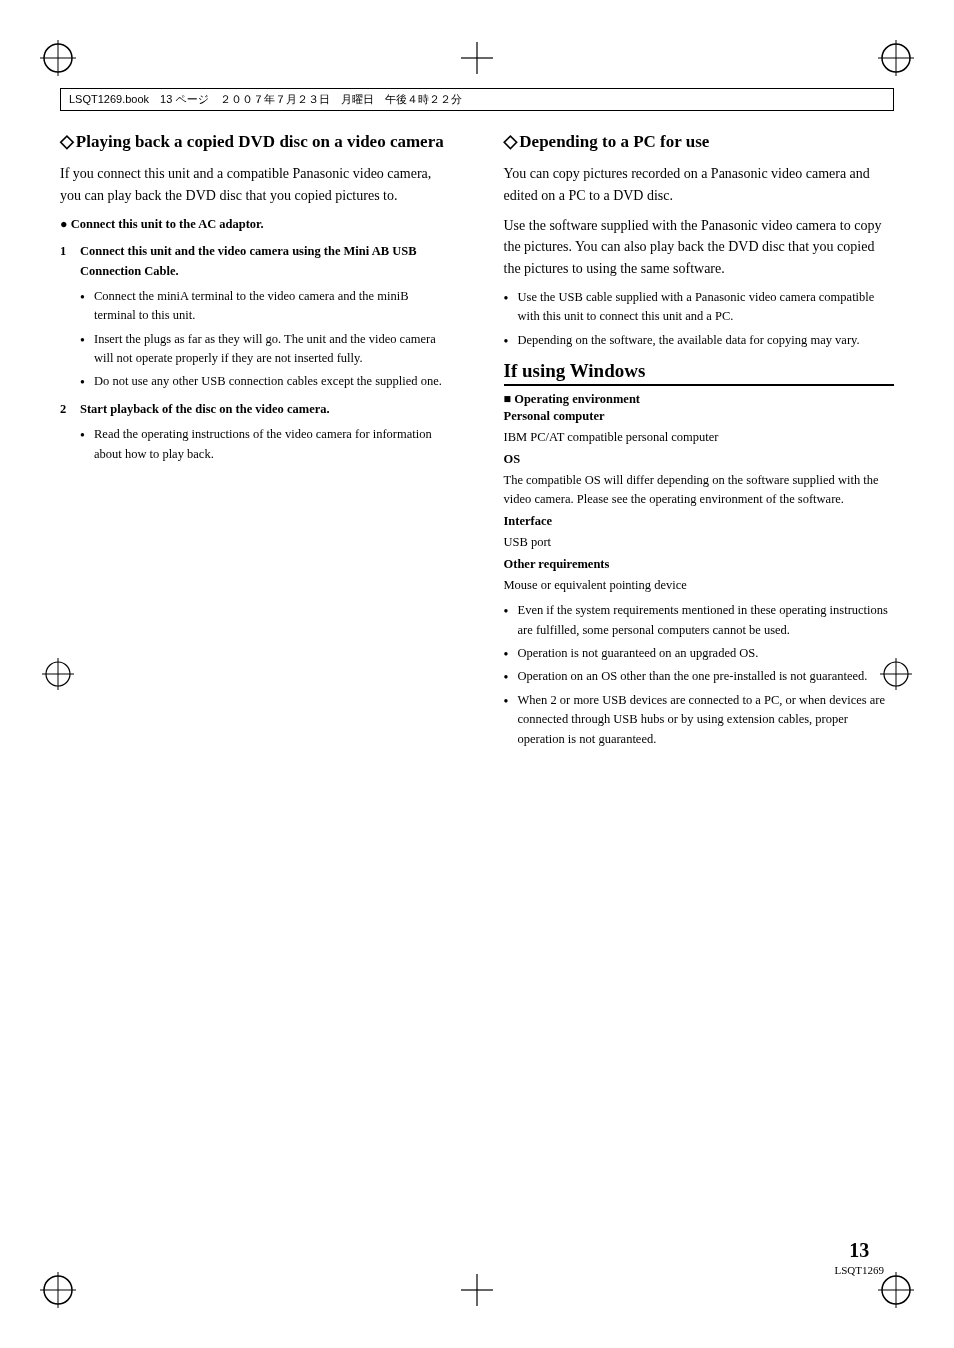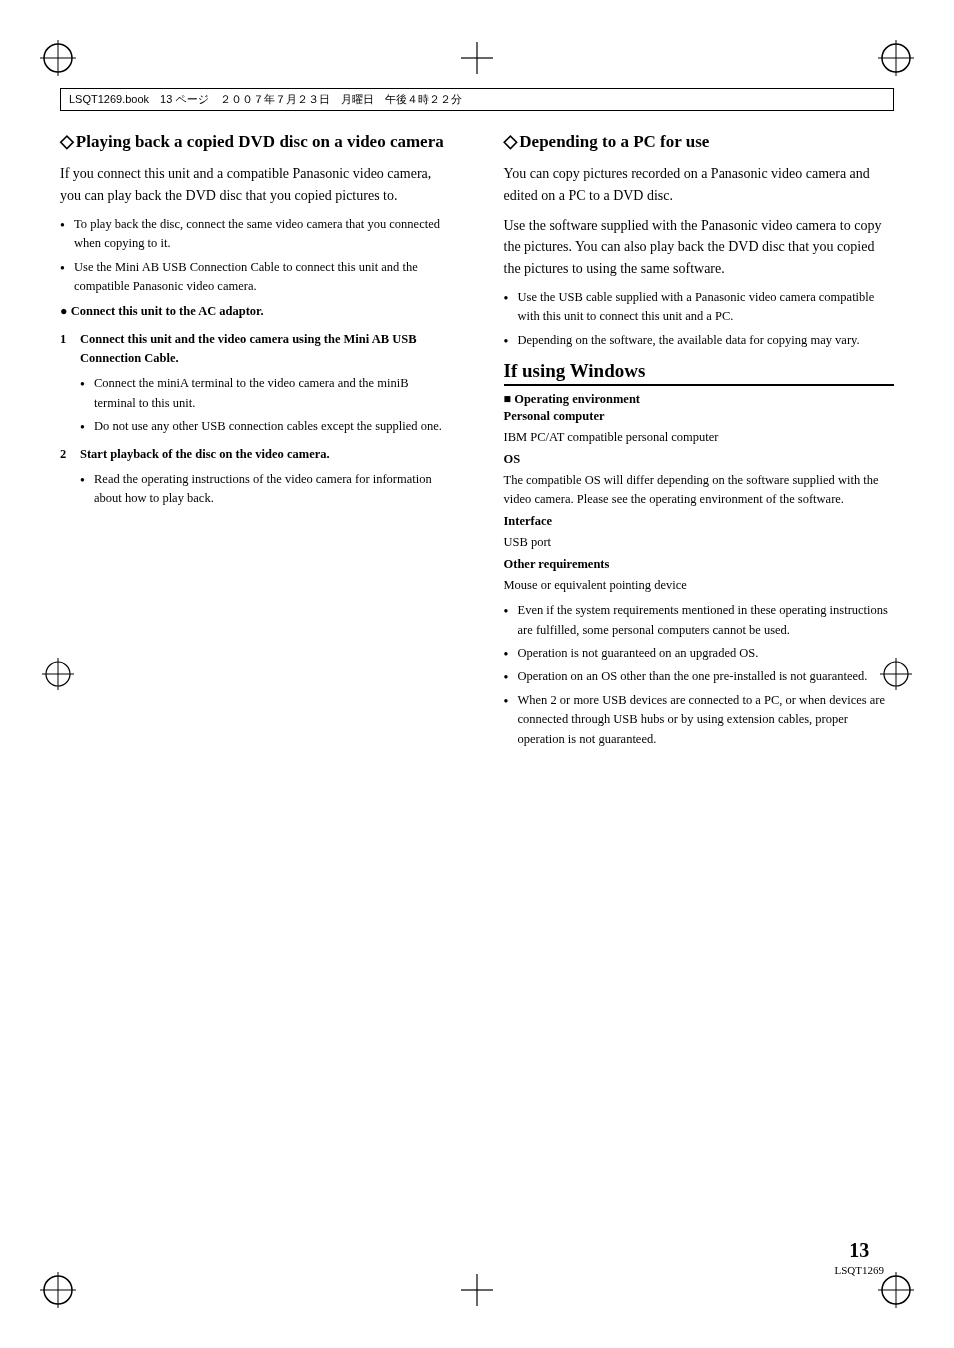--- a/index.html
+++ b/index.html
@@ -249,36 +249,33 @@
 <div class="main-content">
 
   <div class="left-col">
 
     <h2 class="section-title">
       <span class="diamond">◇</span><span>Playing back a copied DVD disc on a video camera</span>
     </h2>
 
     <p class="body-text">If you connect this unit and a compatible Panasonic video camera, you can play back the DVD disc that you copied pictures to.</p>
 
-    <ul class="bullet-list">
-      <li>To play back the disc, connect the same video camera that you connected when copying to it.</li>
-      <li>Use the Mini AB USB Connection Cable to connect this unit and the compatible Panasonic video camera.</li>
-    </ul>
 
     <p class="bold-instruction">
       ● <span>Connect this unit to the AC adaptor.</span>
     </p>
 
     <div class="step">
       <div class="step-header">
         <span class="step-num">1</span>
         <span class="step-content">Connect this unit and the video camera using the Mini AB USB Connection Cable.</span>
       </div>
       <ul class="bullet-list step-bullets">
         <li>Connect the miniA terminal to the video camera and the miniB terminal to this unit.</li>
+        <li>Insert the plugs as far as they will go. The unit and the video camera will not operate properly if they are not inserted fully.</li>
         <li>Do not use any other USB connection cables except the supplied one.</li>
       </ul>
     </div>
 
     <div class="step">
       <div class="step-header">
         <span class="step-num">2</span>
         <span class="step-content">Start playback of the disc on the video camera.</span>
       </div>
       <ul class="bullet-list step-bullets">

